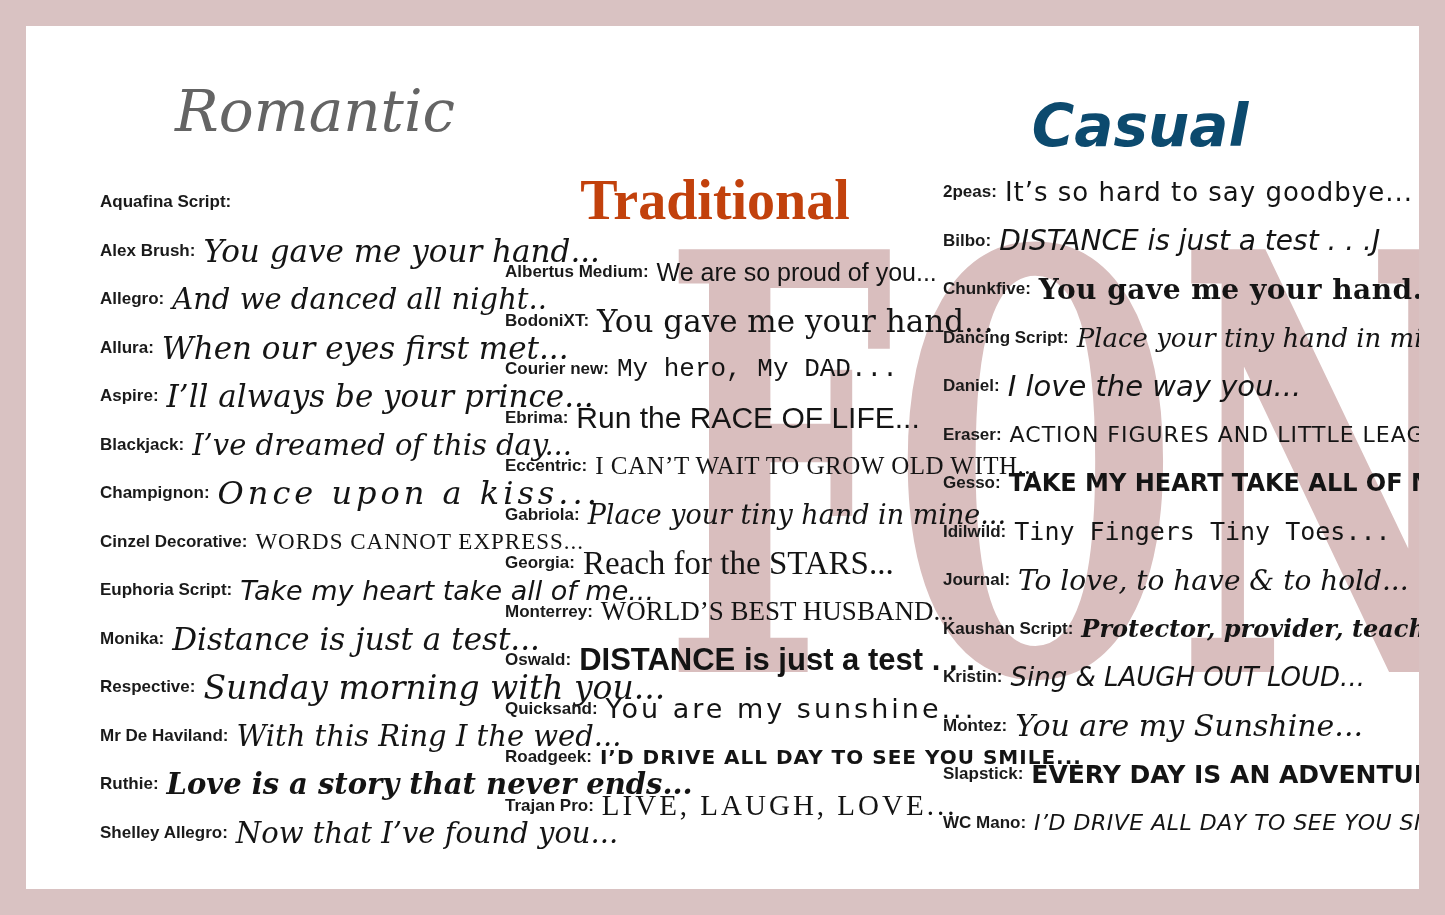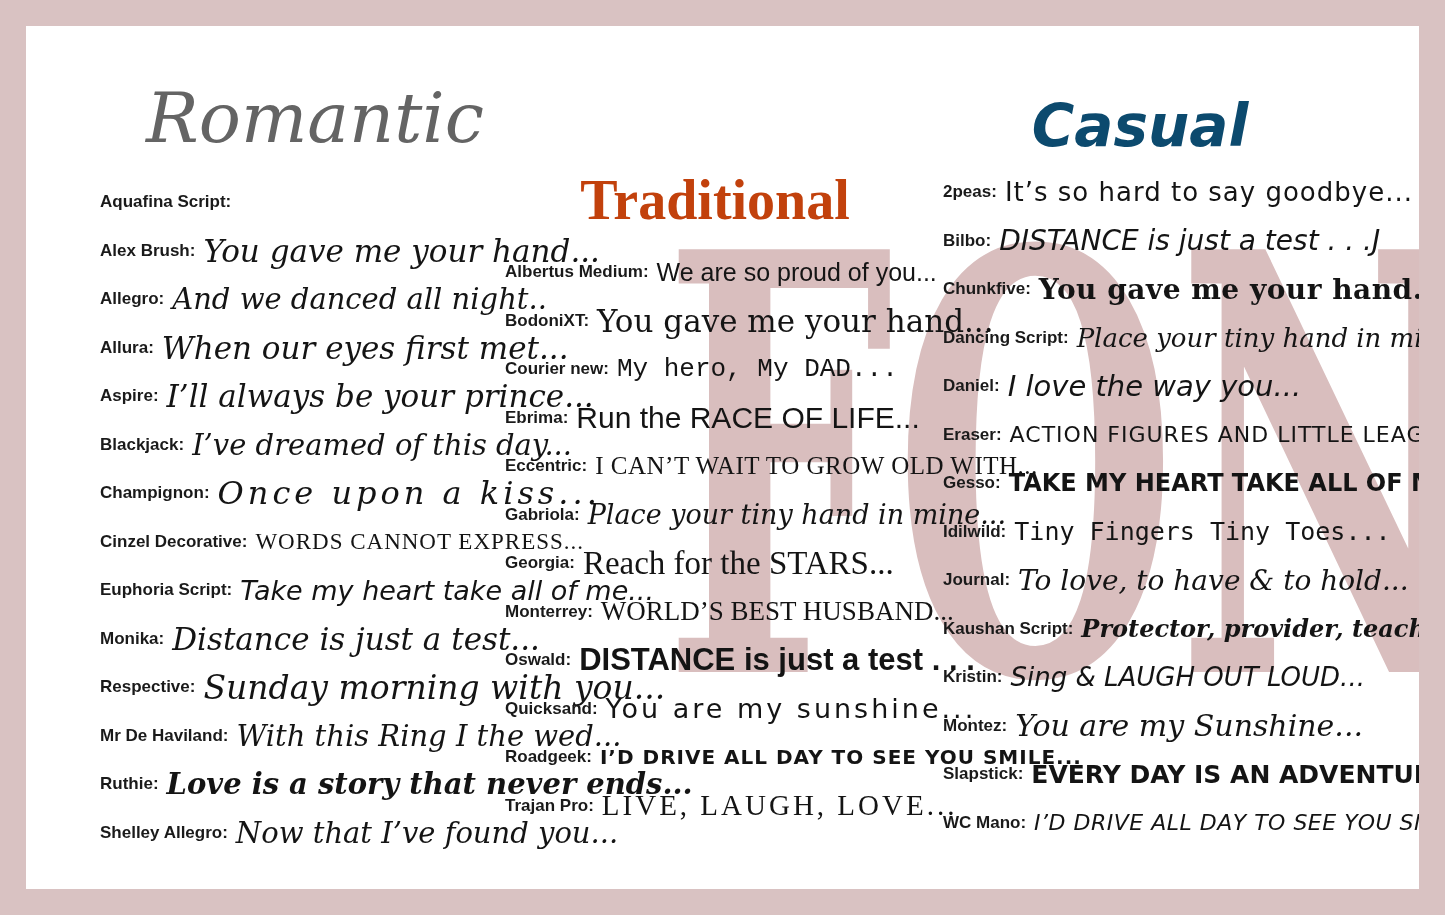--- a/index.html
+++ b/index.html
@@ -9,21 +9,21 @@
          pointer-events:none;z-index:3;}
   
   .watermark{position:absolute;left:158px;top:248px;width:1134px;height:440px;
              text-align:center;z-index:0;}
   .watermark span{display:inline-block;font-family:"DejaVu Serif",serif;font-weight:bold;
              font-size:580px;line-height:0.76;color:#d9bebe;transform:scaleX(0.56);
              transform-origin:50% 0;white-space:nowrap;}
   
   .col-header{position:absolute;z-index:1;text-align:center;color:#646464;white-space:nowrap;}
   .hdr-romantic{left:95px;top:80px;width:440px;font-family:"DejaVu Serif",serif;
-                font-style:italic;font-size:70px;line-height:1.1;}
+                font-style:italic;font-size:58px;line-height:1.1;}
   .hdr-traditional{left:500px;top:168px;width:430px;font-family:"Liberation Serif",serif;
                 font-weight:bold;font-size:56px;color:#c2410c;}
   .hdr-casual{left:940px;top:92px;width:400px;font-family:"DejaVu Sans",sans-serif;
                 font-weight:bold;font-style:italic;font-size:58px;color:#0c4a6e;}
   .rows{position:absolute;z-index:1;}
   #rows-romantic{left:100px;top:178px;width:410px;}
   #rows-traditional{left:505px;top:248px;width:435px;}
   #rows-casual{left:943px;top:168px;width:450px;}
   .row{height:48.5px;display:flex;align-items:center;white-space:nowrap;color:#141414;}
   .label{font-family:"Liberation Sans",sans-serif;font-weight:bold;font-size:17px;

